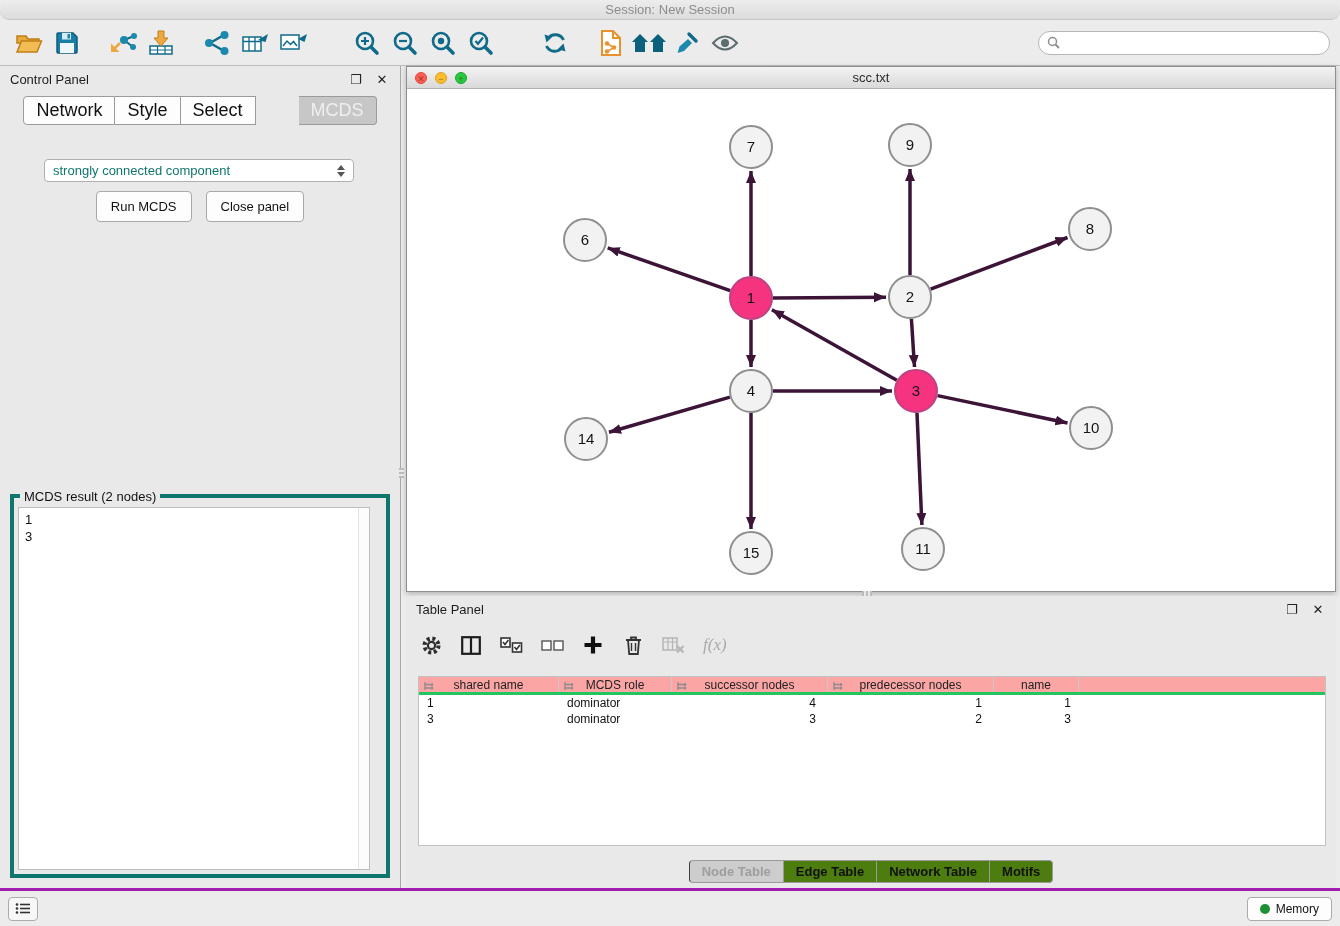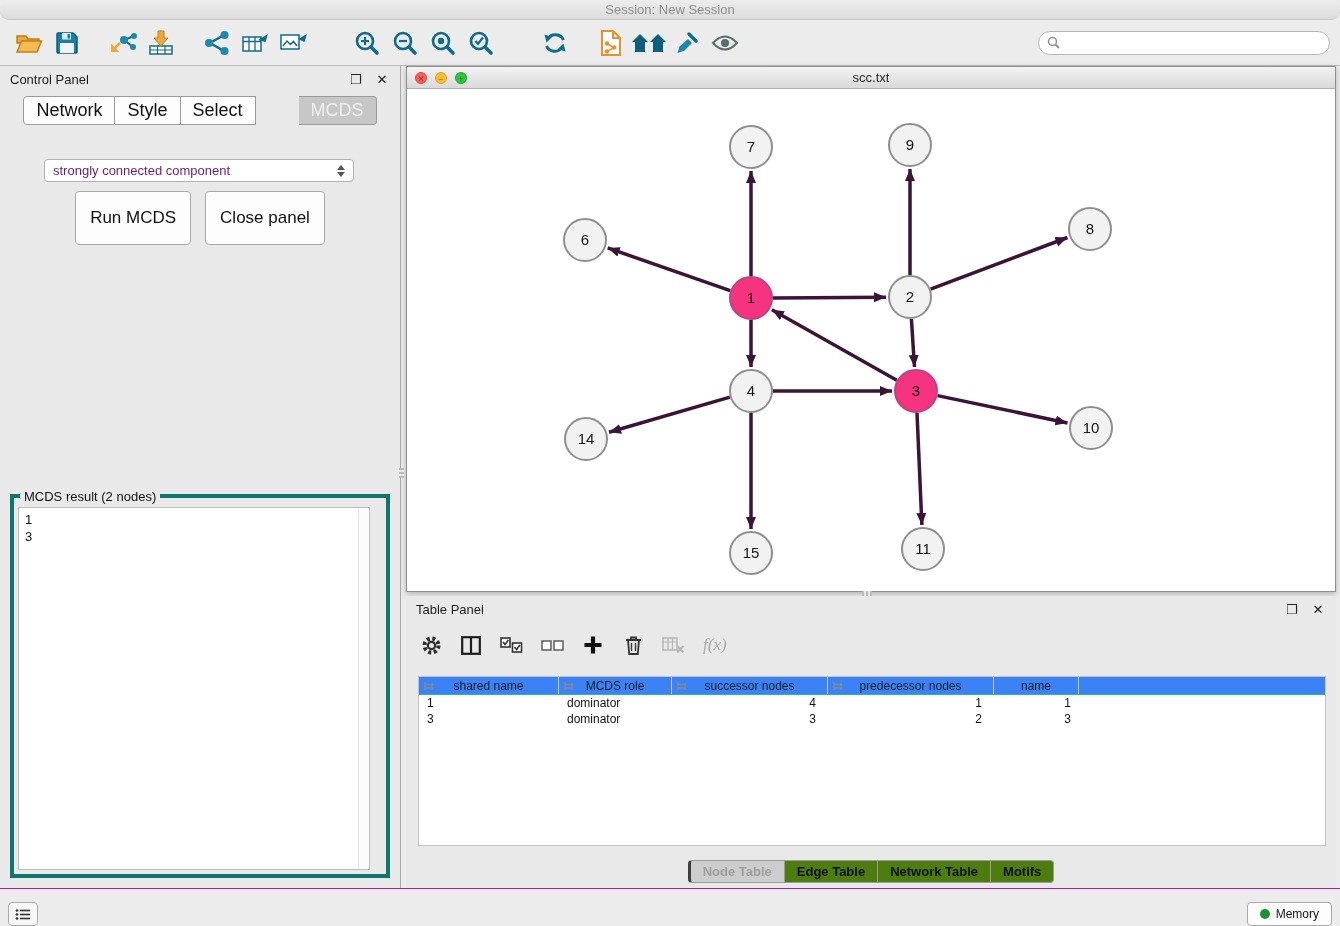--- a/index.html
+++ b/index.html
@@ -33,29 +33,29 @@
     font-size:13px; color:#222; margin-left:10px; line-height:1; }
   .cp-tabs { position:absolute; top:30px; left:0; right:0; display:flex; justify-content:center; }
   .cp-tab { font-size:18px; padding:3px 12px; background:#fdfdfd; border:1px solid #9b9b9b;
     border-left:none; color:#111; }
   .cp-tab:first-child { border-left:1px solid #9b9b9b; border-radius:4px 0 0 4px; }
   .cp-tab:last-child { border-radius:0 4px 4px 0;margin-left:43px; }
   .cp-tab.active { background:#c7c7c7; color:#efefef; }
   .opt-label { position:absolute; top:71px; left:0; right:0; text-align:center; font-size:13px; color:#111; }
   .cp-select { position:absolute; top:93px; left:44px; right:46px; height:23px; background:#fff;
     border:1px solid #b0b0b0; border-radius:4px; font-size:13px; display:flex; align-items:center;
-    padding:0 8px; color:#701a75; }
+    padding:0 8px; color:#0f766e; }
   .cp-select .arrows { margin-left:auto; display:flex; flex-direction:column; gap:2px; align-items:center; }
   .tri-up { width:0; height:0; border-left:4px solid transparent; border-right:4px solid transparent;
     border-bottom:5px solid #555; }
   .tri-down { width:0; height:0; border-left:4px solid transparent; border-right:4px solid transparent;
     border-top:5px solid #555; }
   .cp-buttons { position:absolute; top:125px; left:0; right:0; display:flex; justify-content:center; gap:14px; }
-  .btn { background:#fdfdfd; border:1px solid #a8a8a8; border-radius:4px; font-size:17px;
-    padding:16px 14px; color:#111; }
+  .btn { background:#fdfdfd; border:1px solid #a8a8a8; border-radius:4px; font-size:13px;
+    padding:7px 14px; color:#111; }
   .groupbox { position:absolute; left:10px; right:10px; top:428px; bottom:10px;
     border:4px solid #0f766e; }
   .groupbox .legend { position:absolute; top:-9px; left:6px; background:#e9e9e9; padding:0 4px;
     font-size:13px; color:#111; }
   .groupbox .listarea { position:absolute; left:4px; right:16px; top:9px; bottom:4px;
     background:#fff; border:1px solid #bdbdbd; }
   .groupbox .scrollcol { position:absolute; right:0; top:0; bottom:0; width:11px;
     border-left:1px solid #e2e2e2; background:#fcfcfc; }
   .result-item { font-size:13px; color:#111; padding-left:6px; line-height:17px; }
   .result-item:first-child { padding-top:3px; }
@@ -81,39 +81,39 @@
     background:repeating-linear-gradient(90deg,#bbb,#bbb 2px,#e9e9e9 2px,#e9e9e9 4px); }
 
   
   .table-panel { position:absolute; left:406px; top:596px; width:930px; bottom:38px; background:#e9e9e9; }
   .tp-toolbar { position:absolute; top:27px; left:14px; right:10px; height:44px;
     display:flex; align-items:center; gap:18px; }
   .tp-icon { display:flex; align-items:center; justify-content:center; min-width:22px; height:26px; }
   .fx { font-family:"Liberation Serif", serif; font-style:italic; font-size:17px; color:#a9a9a9; }
   .table-area { position:absolute; left:12px; right:10px; top:80px; height:170px;
     background:#fff; border:1px solid #c2c2c2; }
-  .thead { display:flex; height:18px; background:#3b82f6; border-bottom:1px solid #22c55e; }
+  .thead { display:flex; height:18px; background:#fca5a5; border-bottom:3px solid #22c55e; }
   .thcell { position:relative; border-right:1px solid #c9c9c9; display:flex; align-items:center;
     justify-content:center; font-size:12px; color:#222; }
   .thcell .colicon { position:absolute; left:4px; top:4px; }
   .thcell.rest { flex:1; border-right:none; }
   .trow { display:flex; height:16px; background:#fff; }
   .tcell { font-size:12px; color:#111; padding:1px 8px 0 8px; overflow:hidden; white-space:nowrap; }
   .tcell.num { text-align:right; padding-right:12px; }
   .c0 { width:140px; } .c1 { width:113px; } .c2 { width:156px; } .c3 { width:166px; } .c4 { width:85px;text-align:right; }
   .tp-tabs { position:absolute; bottom:5px; left:0; right:0; display:flex; justify-content:center; }
   .tp-tab { font-size:13px; font-weight:bold; padding:3px 12px; background:#4d7c0f;
     border:1px solid #9b9b9b; border-left:none; color:#111; }
-  .tp-tab:first-child { border-left:3px solid #404040; border-radius:4px 0 0 4px; }
+  .tp-tab:first-child { border-left:1px solid #404040; border-radius:4px 0 0 4px; }
   .tp-tab:last-child { border-radius:0 4px 4px 0; }
   .tp-tab.active { background:#cdcdcd; color:#9e9e9e; }
 
   
   .statusbar { position:absolute; left:0; right:0; bottom:0; height:38px; background:#ececec;
-    border-top:1px solid #a21caf; display:flex; align-items:flex-end; padding:0 8px; }
+    border-top:3px solid #a21caf; display:flex; align-items:center; padding:0 8px; }
   .sb-left-btn { width:30px; height:24px; border:1px solid #ababab; border-radius:4px;
     background:#f7f7f7; display:flex; align-items:center; justify-content:center; }
   .memory-btn { margin-left:auto; height:24px; border:1px solid #ababab; border-radius:4px;
     background:#fdfdfd; display:flex; align-items:center; gap:6px; padding:0 12px;
     font-size:12px; color:#111; }
   .memdot { width:10px; height:10px; border-radius:50%; background:#1d8f35; }
 </style>
 </head>
 <body>
 

